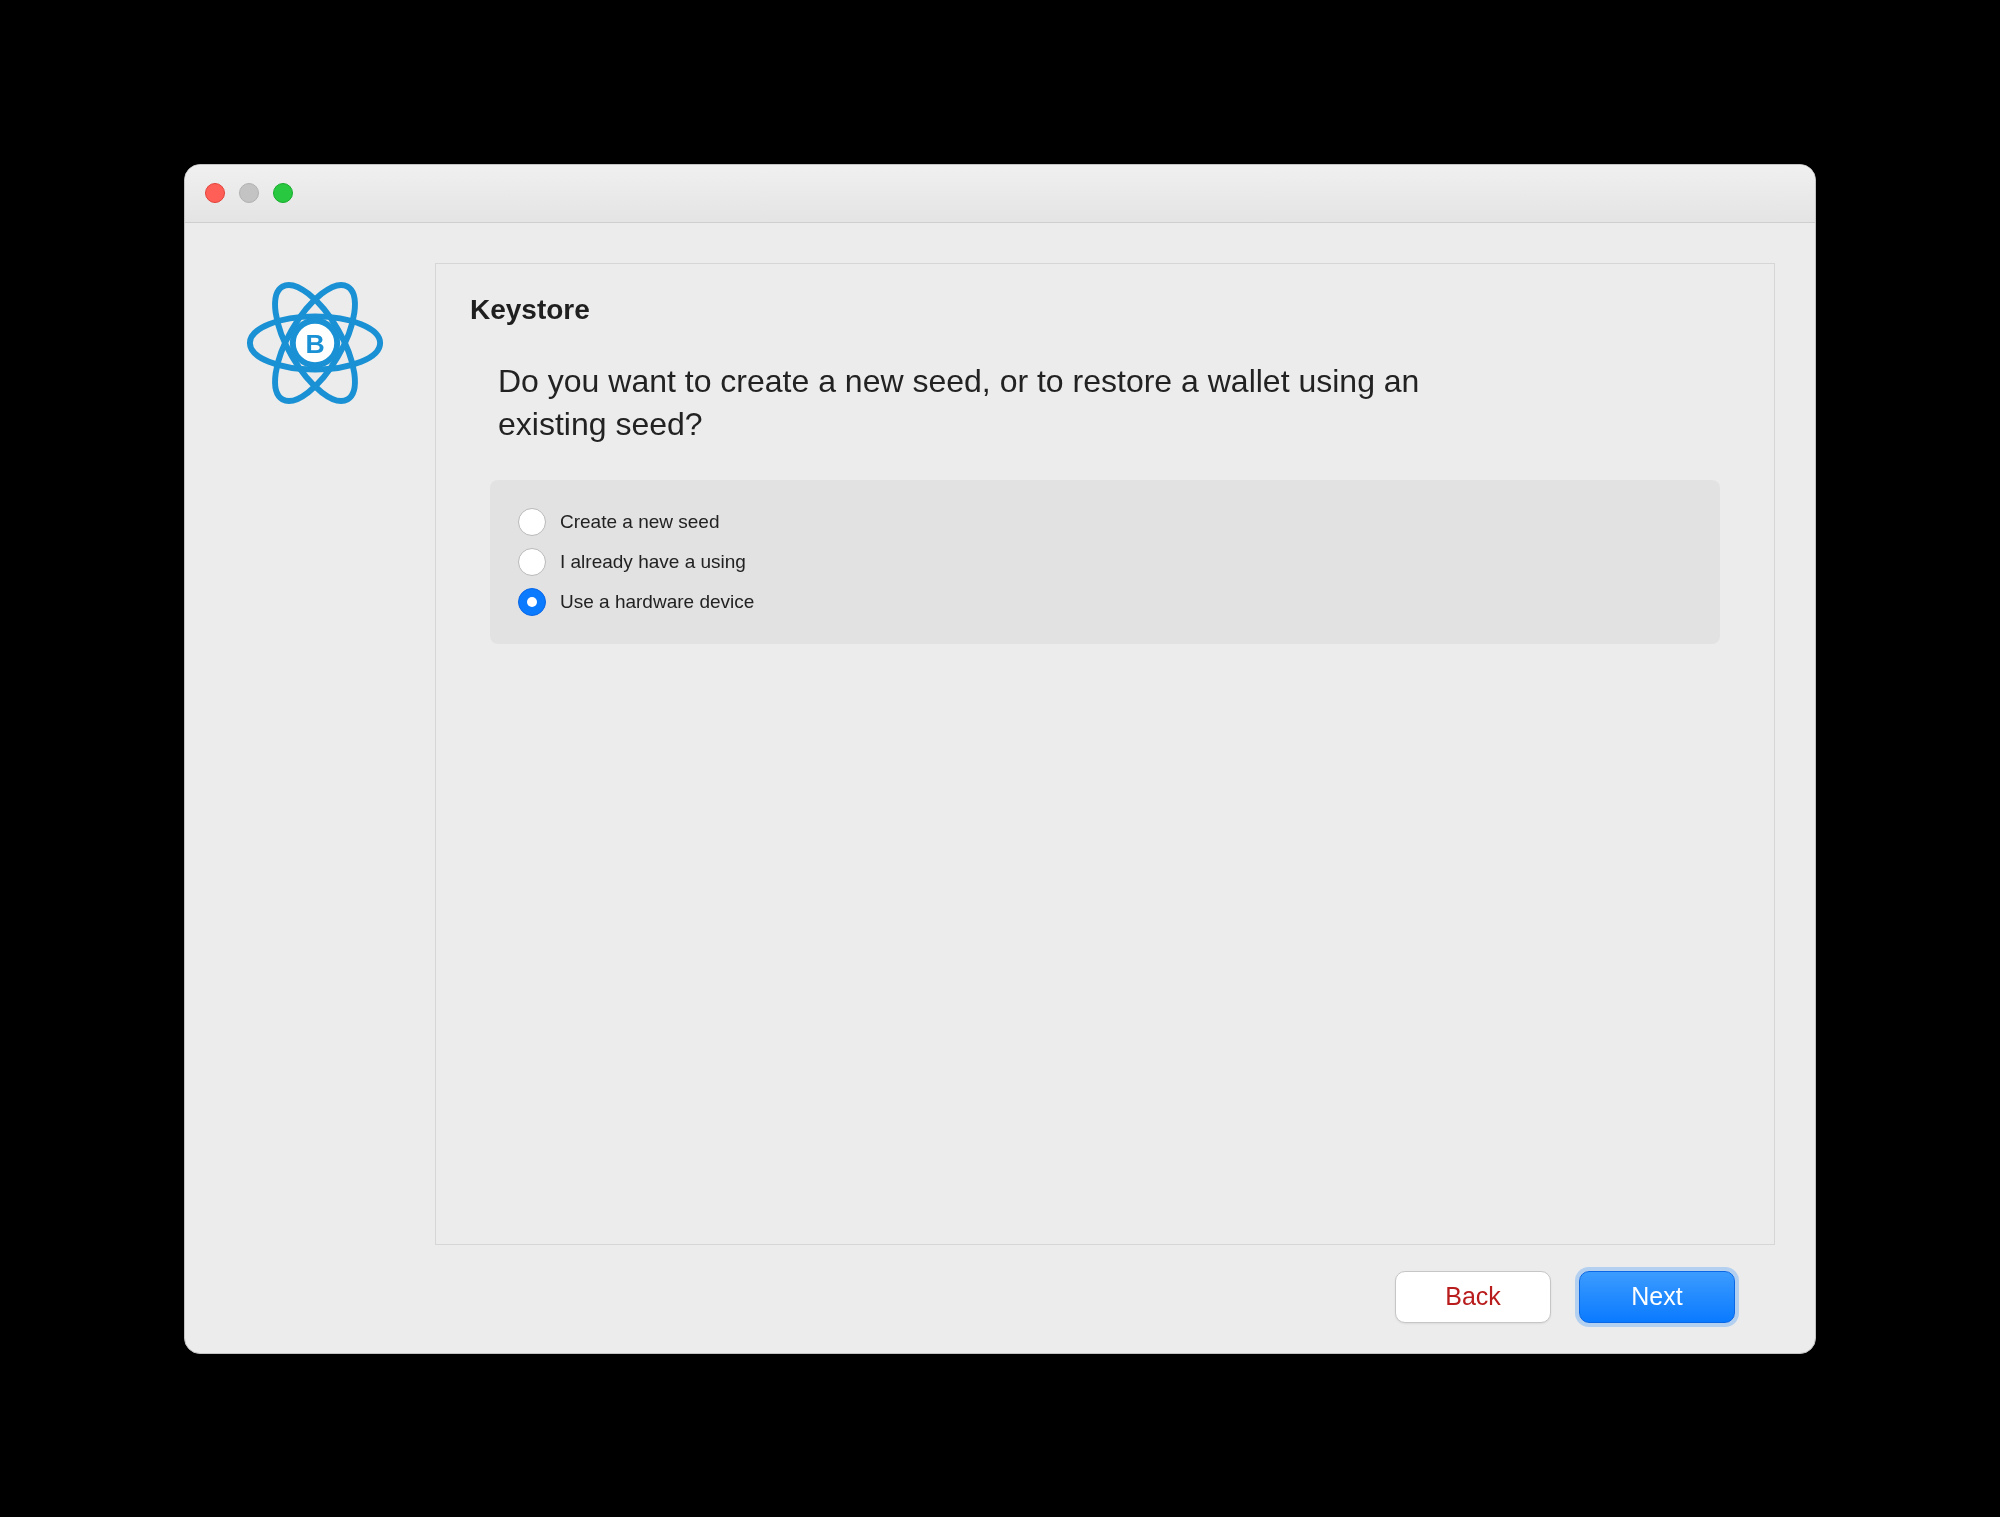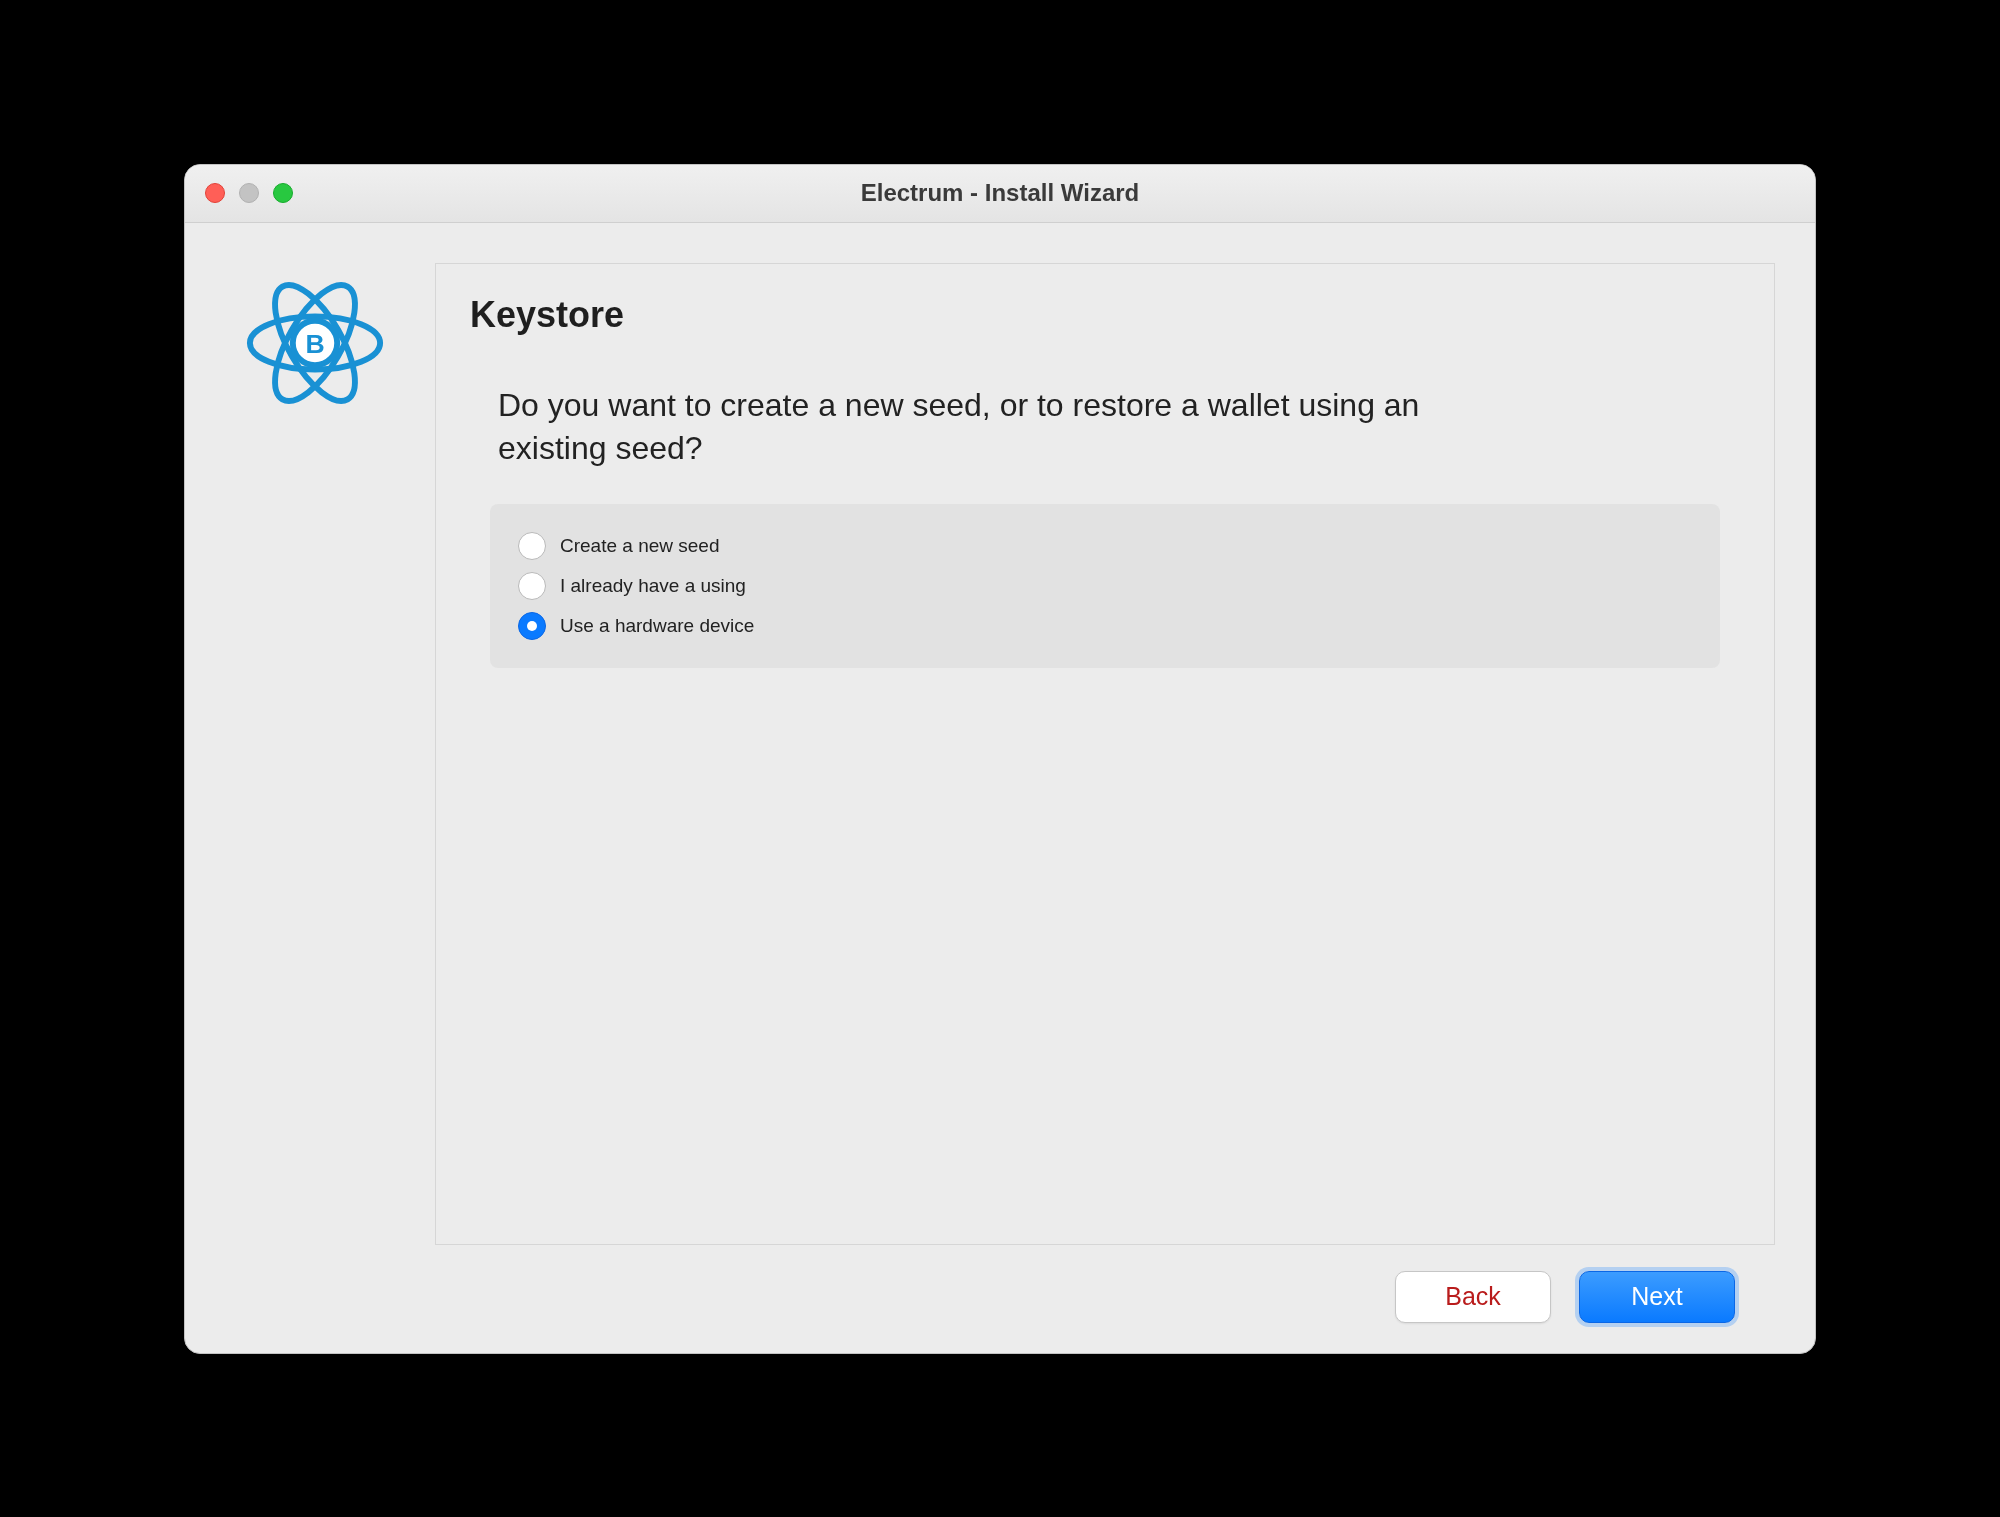--- a/index.html
+++ b/index.html
@@ -82,24 +82,24 @@
     }
     .main-panel {
       flex: 1;
       border: 1px solid #d6d6d6;
       background: #ececec;
       padding: 30px 34px;
       display: flex;
       flex-direction: column;
     }
     .heading {
-      font-size: 36px;
+      font-size: 28px;
       font-weight: 700;
       color: #1f1f1f;
-      margin-bottom: 48px;
+      margin-bottom: 34px;
     }
     .question {
       font-size: 32px;
       color: #222;
       line-height: 1.35;
       padding-left: 28px;
       margin-bottom: 34px;
       max-width: 1060px;
     }
     .options-box {
@@ -175,21 +175,20 @@
 </head>
 <body>
 
 <div class="window">
   <div class="titlebar">
     <div class="traffic-lights">
       <div class="traffic-light tl-close"></div>
       <div class="traffic-light tl-min"></div>
       <div class="traffic-light tl-max"></div>
     </div>
-    <div class="title-text">Electrum  -  Install Wizard</div>
   </div>
 
   <div class="content">
     <div class="body-row">
       <div class="logo-col">
         <svg class="logo-svg" viewBox="0 0 100 100">
           <g fill="none" stroke="#1991d4" stroke-width="4">
             <ellipse cx="50" cy="50" rx="44" ry="18"></ellipse>
             <ellipse cx="50" cy="50" rx="44" ry="18" transform="rotate(60 50 50)"></ellipse>
             <ellipse cx="50" cy="50" rx="44" ry="18" transform="rotate(120 50 50)"></ellipse>

